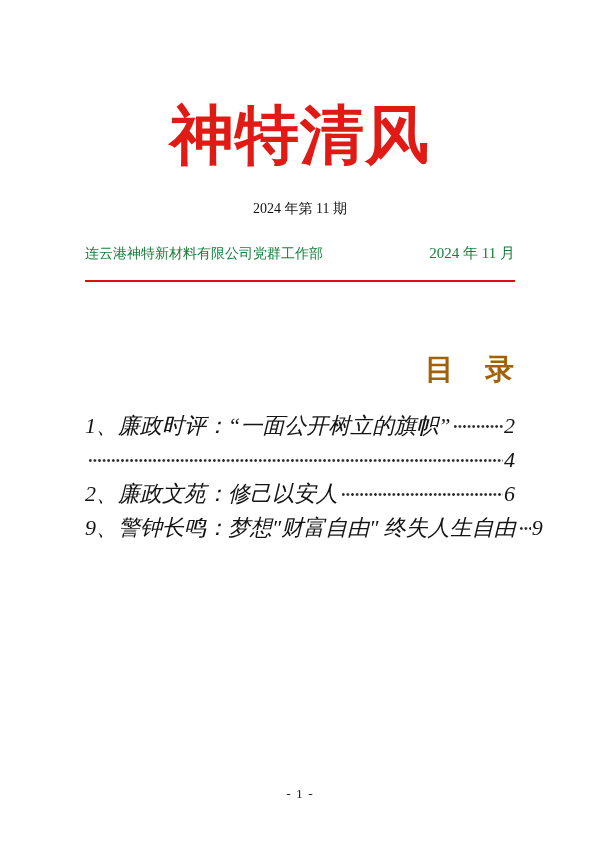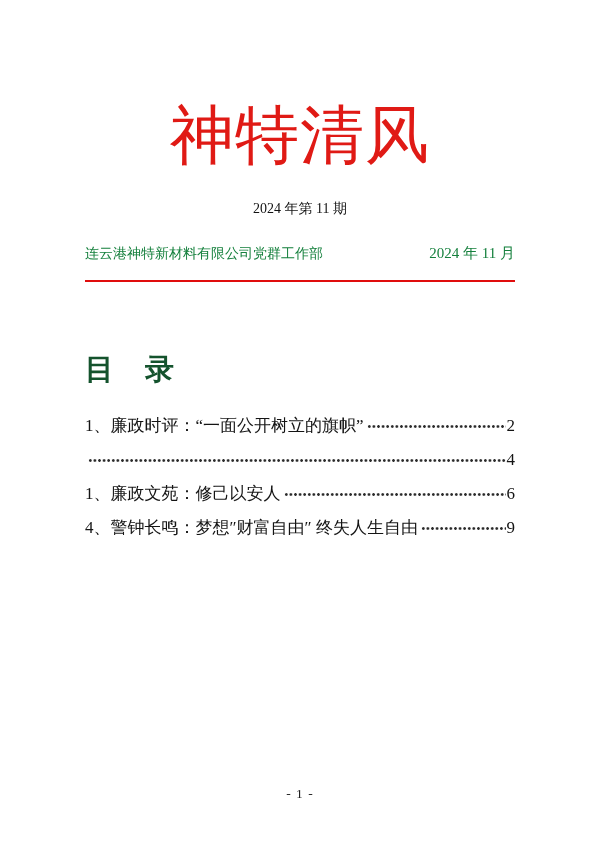--- a/index.html
+++ b/index.html
@@ -17,21 +17,21 @@
     box-sizing: border-box;
     padding: 0 85px;
     overflow: hidden;
     color: #1a1a1a;
   }
   .masthead {
     margin: 98px 0 0 0;
     text-align: center;
     font-size: 64px;
     line-height: 1.2;
-    font-weight: 400;
+    font-weight: 700;
     letter-spacing: 1px;
     color: #e01a15;
     white-space: nowrap;
   }
   .issue-line {
     margin-top: 26px;
     text-align: center;
     font-size: 14px;
     line-height: 1.2;
     color: #111111;
@@ -48,37 +48,38 @@
   }
   .publisher-row .pub-date { font-size: 15px; text-align: center; }
   .red-rule {
     margin-top: 17px;
     height: 2px;
     background: #e00d0d;
     border: none;
   }
   .toc-heading {
     margin: 70px 0 0 0;
-    text-align: left;
+    text-align: right;
     font-size: 29px;
     line-height: 1.2;
     font-weight: 700;
-    color: #14532d;
+    color: #a16207;
     letter-spacing: 1px;
   }
   .toc {
     margin-top: 28px;
   }
   .toc-row {
     display: flex;
     align-items: stretch;
-    font-size: 17px;
+    font-size: 22px;
     line-height: 21px;
     margin-bottom: 13px;
     color: #141414;
+    font-style: italic;
   }
   .toc-label {
     flex: 0 0 auto;
     white-space: nowrap;
   }
   .dot-leader {
     flex: 1 1 auto;
     min-width: 12px;
     margin: 0 1px 0 3px;
     background-image: radial-gradient(circle, #2b2b2b 1.05px, rgba(0,0,0,0) 1.5px);
@@ -126,27 +127,27 @@
       <span class="dot-leader"></span>
       <span class="toc-page">2</span>
     </div>
 
     <div class="toc-row">
       <span class="dot-leader"></span>
       <span class="toc-page">4</span>
     </div>
 
     <div class="toc-row">
-      <span class="toc-label">1、廉政文苑：修己以安人</span>
+      <span class="toc-label">2、廉政文苑：修己以安人</span>
       <span class="dot-leader"></span>
       <span class="toc-page">6</span>
     </div>
 
     <div class="toc-row">
-      <span class="toc-label">4、警钟长鸣：梦想″财富自由″ 终失人生自由</span>
+      <span class="toc-label">9、警钟长鸣：梦想″财富自由″ 终失人生自由</span>
       <span class="dot-leader"></span>
       <span class="toc-page">9</span>
     </div>
 
   </div>
 
   <div class="page-footer">- 1 -</div>
 
 </div>
 

